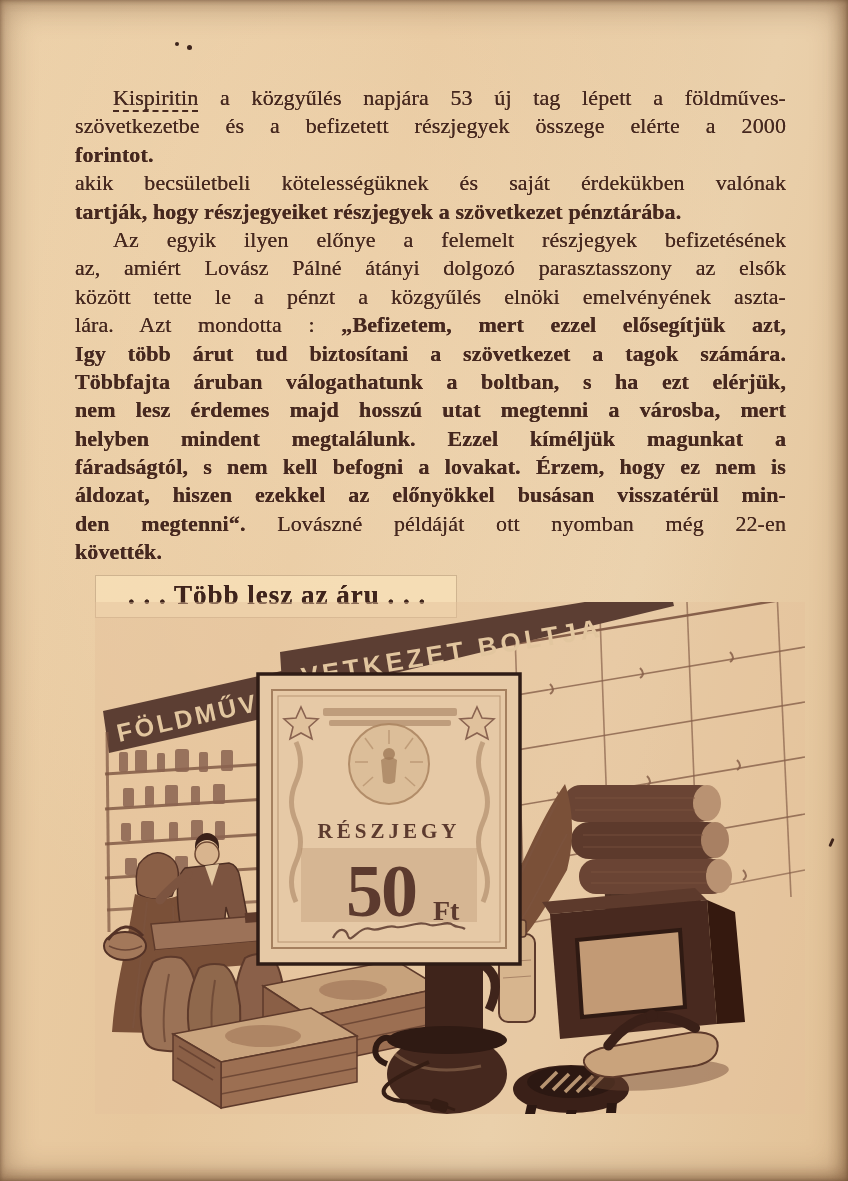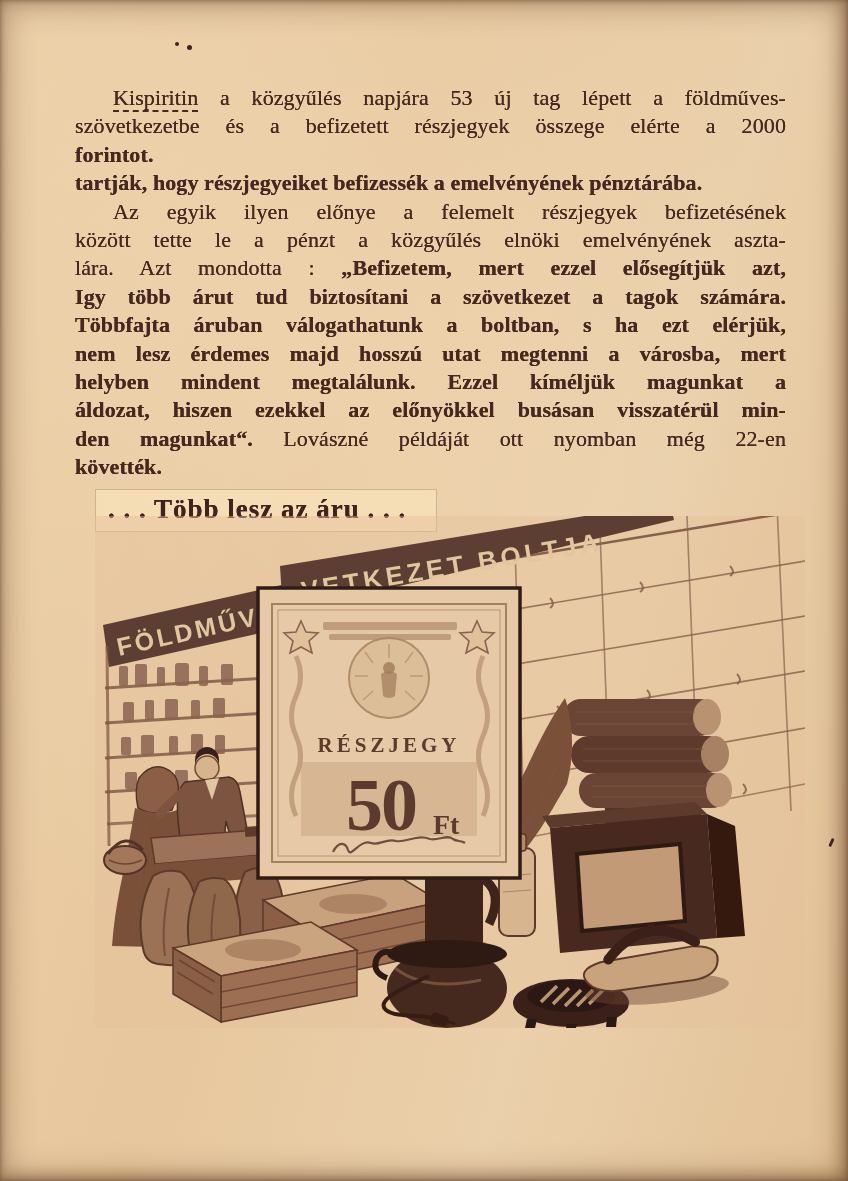--- a/index.html
+++ b/index.html
@@ -35,21 +35,21 @@
   }
   .line{white-space:normal;}
   .line.last{text-align-last:left;font-weight:bold;}
   .line.first{text-indent:38px;}
   .line .bold{font-weight:700;}
   .wavy-underline{border-bottom:2.5px dashed var(--ink,#46281f);padding-bottom:0px;}
   .caption{
     display:inline-block;margin:8px 0 0 20px;
     background:rgba(246,222,182,.9);
     border:1px solid rgba(120,85,60,.30);
-    padding:4px 30px 6px 12px;
+    padding:4px 30px 6px 32px;
     font-size:27px;font-weight:700;letter-spacing:1px;
     color:#3f241c;text-shadow:0 0 .5px currentColor;
   }
   .figure{position:relative;margin:-16px 0 0 20px;width:710px;height:512px;}
   .figure svg{display:block;width:710px;height:512px;}
   
   .sgn{fill:var(--sign-dark,#5c3e33);}
   .sgn-t{fill:var(--sign-text,#e2c69f);font-family:"Liberation Sans","DejaVu Sans",sans-serif;font-weight:bold;}
   .ln{stroke:var(--ill-mid,#7c5440);fill:none;}
   .cert-t{fill:var(--cert-ink,#5c3a2e);font-family:"Liberation Serif","DejaVu Serif",serif;font-weight:bold;}
@@ -63,32 +63,35 @@
   <div class="speck" style="left:830px;top:838px;width:3px;height:9px;border-radius:2px;transform:rotate(24deg);"></div>
 
   <div class="content">
     <div class="body-text">
         <div class="para">
           <div class="line first"><span class="wavy-underline">Kispiritin</span><span> a közgyűlés napjára 53 új tag lépett a földműves-</span></div>
           <div class="line"><span>szövetkezetbe és a befizetett részjegyek összege elérte a 2000</span></div>
           <div class="line last"><span>forintot.</span></div>
         </div>
         <div class="para">
-          <div class="line last"><span>tartják, hogy részjegyeiket befizessék a emelvényének pénztárába.</span></div>
+          <div class="line"><span>akik becsületbeli kötelességüknek és saját érdekükben valónak</span></div>
+          <div class="line last"><span>tartják, hogy részjegyeiket részjegyek a szövetkezet pénztárába.</span></div>
         </div>
         <div class="para">
           <div class="line first"><span>Az egyik ilyen előnye a felemelt részjegyek befizetésének</span></div>
+          <div class="line"><span>az, amiért Lovász Pálné átányi dolgozó parasztasszony az elsők</span></div>
           <div class="line"><span>között tette le a pénzt a közgyűlés elnöki emelvényének aszta-</span></div>
           <div class="line"><span>lára. Azt mondotta : </span><span class="bold">„Befizetem, mert ezzel elősegítjük azt,</span></div>
           <div class="line"><span class="bold">Igy több árut tud biztosítani a szövetkezet a tagok számára.</span></div>
           <div class="line"><span class="bold">Többfajta áruban válogathatunk a boltban, s ha ezt elérjük,</span></div>
           <div class="line"><span class="bold">nem lesz érdemes majd hosszú utat megtenni a városba, mert</span></div>
           <div class="line"><span class="bold">helyben mindent megtalálunk. Ezzel kíméljük magunkat a</span></div>
+          <div class="line"><span class="bold">fáradságtól, s nem kell befogni a lovakat. Érzem, hogy ez nem is</span></div>
           <div class="line"><span class="bold">áldozat, hiszen ezekkel az előnyökkel busásan visszatérül min-</span></div>
-          <div class="line"><span class="bold">den magunkat“.</span><span> Lovászné példáját ott nyomban még 22-en</span></div>
+          <div class="line"><span class="bold">den megtenni“.</span><span> Lovászné példáját ott nyomban még 22-en</span></div>
           <div class="line last"><span>követték.</span></div>
         </div>
       </div>
 
     <div class="caption">. . . Több lesz az áru . . .</div>
 
     <div class="figure">
       <svg viewBox="0 0 710 512">
 
         <rect x="0" y="0" width="710" height="512" fill="#e4c29b" opacity="0.45"></rect>

